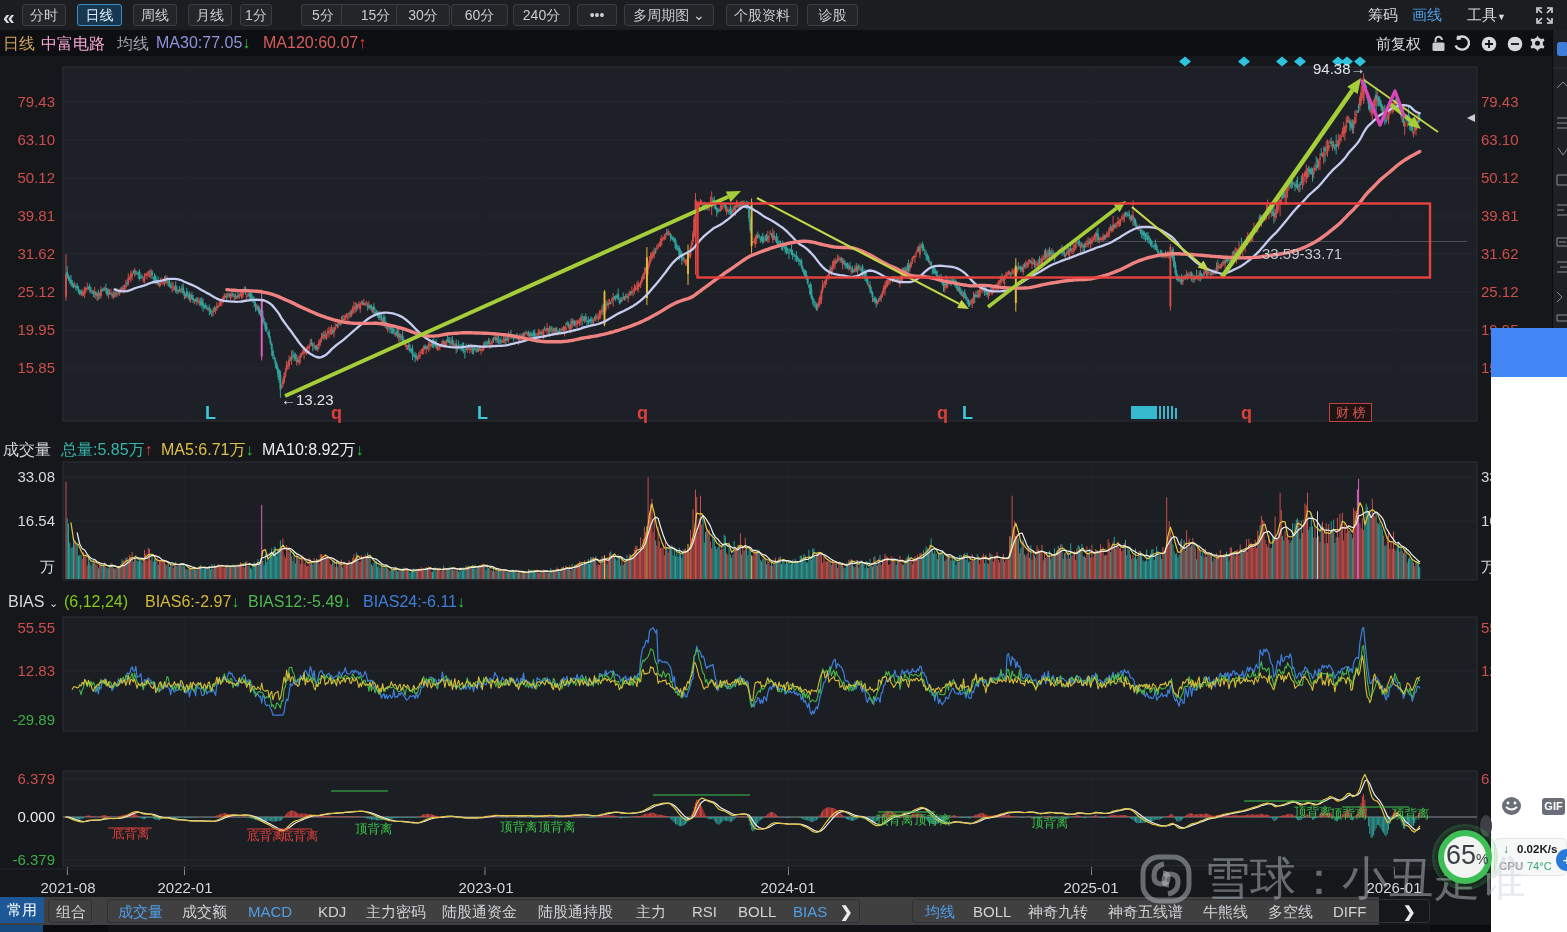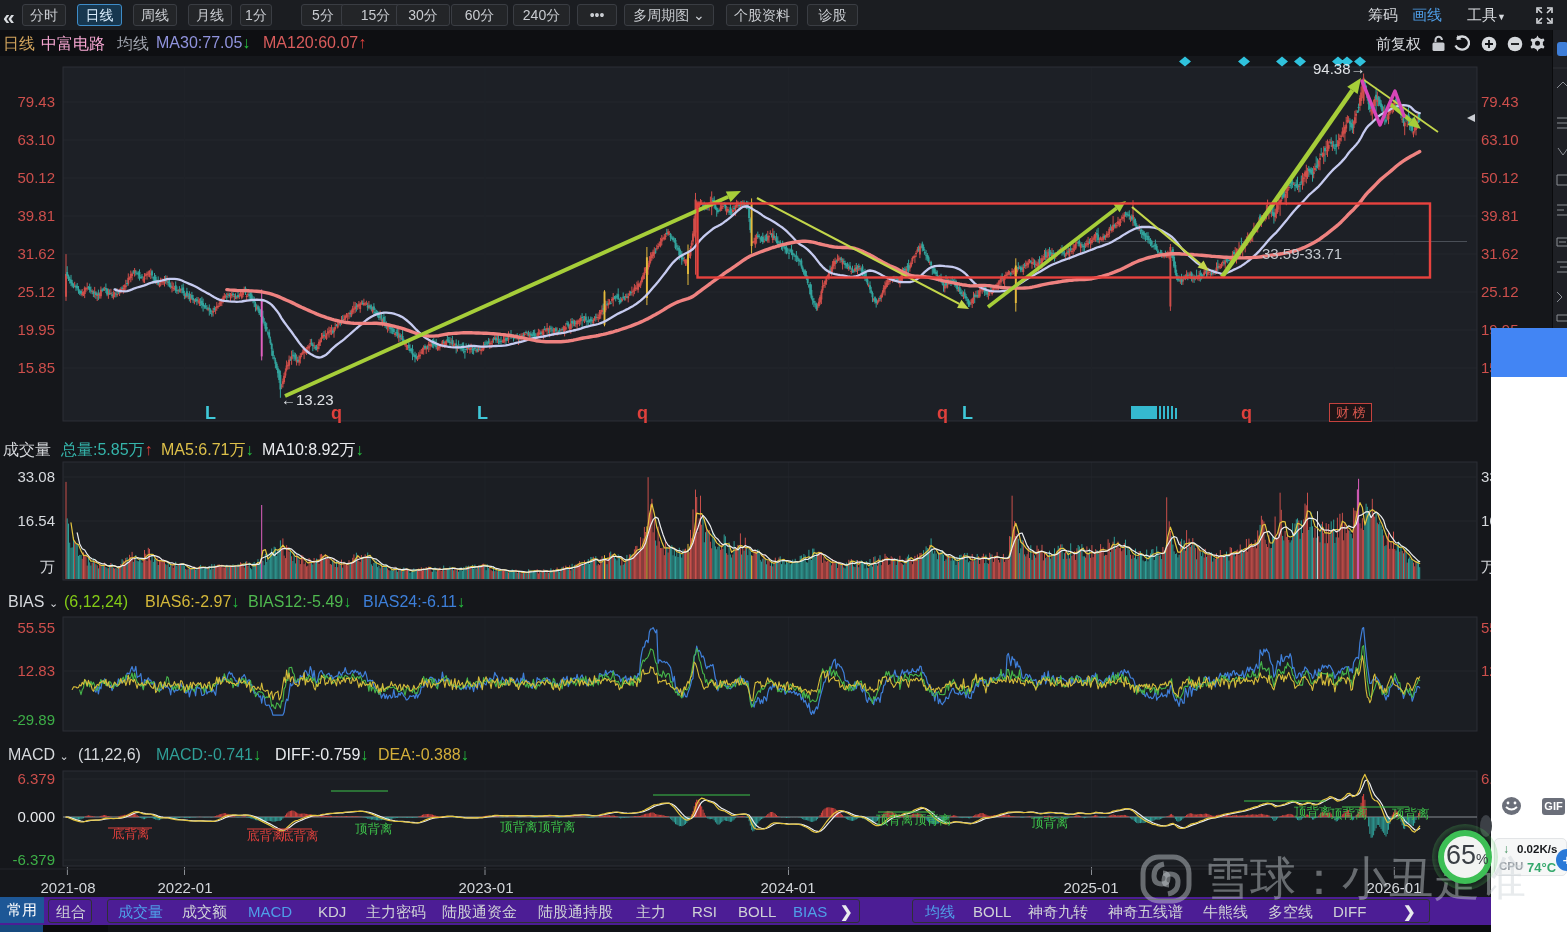--- a/index.html
+++ b/index.html
@@ -7,21 +7,21 @@
 #plotbg{position:absolute;left:63px;top:67px;width:1414px;height:354px;background:#1d2026}
 #plotbg2{position:absolute;left:63px;top:462px;width:1414px;height:118px;background:#1b1e23}
 #plotbg3{position:absolute;left:63px;top:617px;width:1414px;height:114px;background:#1b1e23}
 #plotbg4{position:absolute;left:63px;top:771px;width:1414px;height:95px;background:#1b1e23}
 #toolbar{position:absolute;left:0;top:0;width:1567px;height:30px;background:#1b1d21}
 .tb{position:absolute;top:4px;height:22px;line-height:20px;text-align:center;color:#c9ccd1;
 font-size:14px;border:1px solid #3a3d43;border-radius:3px;background:#232528}
 .tb.sel{border-color:#3e8cc8;background:#17374f;color:#d9ecfc}
 #inforow{position:absolute;left:0;top:30px;width:1567px;height:26px;background:#0e0f12}
 #inforow span{position:absolute;top:4px;font-size:16px}
-#bottombar{position:absolute;left:0;top:897px;width:1567px;height:35px;background:#4c1d95}
+#bottombar{position:absolute;left:0;top:897px;width:1379px;height:35px;background:#404040}
 #bottombar .grp{position:absolute;top:2px;height:24px;border:1px solid #2e3136;border-radius:3px}
 #bottombar span{position:absolute;top:6px;font-size:15px;color:#cfd2d6;white-space:nowrap}
 #bottombar span.b{color:#4f9fe8}
 #strip{position:absolute;left:0;top:925px;width:1567px;height:7px;background:#0b0c0f}
 .arrup{color:#e0403c}.arrdn{color:#26bf3f}
 #sidebar{position:absolute;left:1552px;top:30px;width:15px;height:298px;background:#1e2025;border-left:1px solid #0a0b0d}
 #bluerect{position:absolute;left:1491px;top:328px;width:76px;height:49px;background:#4285f4}
 #whitestrip{position:absolute;left:1491px;top:377px;width:76px;height:555px;background:#fff}
 #watermark{position:absolute;left:1136px;top:840px;width:430px;height:70px;color:rgba(205,210,216,0.45);font-size:46px;white-space:nowrap}
 </style></head><body>
@@ -236,27 +236,20 @@
 <span style="position:absolute;left:161px;top:3px;color:#ddc04a">MA5:6.71万<b class="arrdn" style="font-weight:normal">↓</b></span>
 <span style="position:absolute;left:262px;top:3px;color:#e9ebee">MA10:8.92万<b class="arrdn" style="font-weight:normal">↓</b></span>
 </div>
 <div style="position:absolute;left:0;top:591px;width:1567px;height:25px;font-size:16px">
 <span style="position:absolute;left:8px;top:2px;color:#d6d9dd">BIAS <span style="font-size:11px">⌄</span></span>
 <span style="position:absolute;left:64px;top:2px;color:#84cc16">(6,12,24)</span>
 <span style="position:absolute;left:145px;top:2px;color:#d4b83a">BIAS6:-2.97<b class="arrdn" style="font-weight:normal">↓</b></span>
 <span style="position:absolute;left:248px;top:2px;color:#4fb84f">BIAS12:-5.49<b class="arrdn" style="font-weight:normal">↓</b></span>
 <span style="position:absolute;left:363px;top:2px;color:#3d7fd9">BIAS24:-6.11<b class="arrdn" style="font-weight:normal">↓</b></span>
 </div>
-<div style="position:absolute;left:0;top:744px;width:1567px;height:25px;font-size:16px">
-<span style="position:absolute;left:8px;top:2px;color:#d6d9dd">MACD <span style="font-size:11px">⌄</span></span>
-<span style="position:absolute;left:78px;top:2px;color:#d6d9dd">(11,22,6)</span>
-<span style="position:absolute;left:156px;top:2px;color:#2f9f97">MACD:-0.741<b class="arrdn" style="font-weight:normal">↓</b></span>
-<span style="position:absolute;left:275px;top:2px;color:#e9ebee">DIFF:-0.759<b class="arrdn" style="font-weight:normal">↓</b></span>
-<span style="position:absolute;left:378px;top:2px;color:#d4af3a">DEA:-0.388<b class="arrdn" style="font-weight:normal">↓</b></span>
-</div>
 <div id="bottombar">
 <div style="position:absolute;left:0;top:0;width:44px;height:26px;background:#1d5796;color:#fff;font-size:15px;text-align:center;line-height:26px">常用</div>
 <div class="grp" style="left:48px;width:44px"></div>
 <span style="left:56px">组合</span>
 <div class="grp" style="left:107px;width:753px"></div>
 <span class="b" style="left:118px">成交量</span>
 <span style="left:182px">成交额</span>
 <span class="b" style="left:248px">MACD</span>
 <span style="left:318px">KDJ</span>
 <span style="left:366px">主力密码</span>
@@ -298,21 +291,21 @@
       <path d="M2 6q5.5 5 11 0" stroke="#fff" stroke-width="2" fill="none"></path>
       <circle cx="4" cy="2" r="1.4" fill="#fff"></circle>
       <circle cx="11" cy="2" r="1.4" fill="#fff"></circle>
     </svg>
 <div style="position:absolute;left:1542px;top:798px;width:23px;height:17px;background:#6b6f7a;border-radius:3px;color:#fff;font-size:11px;font-weight:bold;text-align:center;line-height:17px">GIF</div>
 <div id="netbox">
 <div style="position:absolute;left:1494px;top:838px;width:73px;height:38px;background:#f6f7f7;border:1px solid #e3e5e7;border-radius:5px"></div>
 <span style="position:absolute;left:1503px;top:842px;color:#3e8e5a;font-size:12px">↓</span>
 <span style="position:absolute;left:1517px;top:843px;color:#16181b;font-size:11.5px;font-weight:bold">0.02K/s</span>
 <span style="position:absolute;left:1499px;top:860px;color:#9aa0a6;font-size:11.5px;font-weight:bold">CPU</span>
-<span style="position:absolute;left:1527px;top:860px;color:#34a86c;font-size:13px;font-weight:bold">74°C</span>
+<span style="position:absolute;left:1527px;top:860px;color:#34a86c;font-size:11px;font-weight:normal">74°C</span>
 <div style="position:absolute;left:1556px;top:849px;width:22px;height:22px;border-radius:50%;background:#2979d8;color:#fff;font-size:15px;text-align:center;line-height:21px">+</div>
 </div>
 <div id="watermark">
 <svg style="position:absolute;left:4px;top:14px" width="52" height="50" viewBox="0 0 52 50">
 <rect x="3" y="3" width="46" height="44" rx="16" fill="none" stroke="rgba(205,210,216,0.45)" stroke-width="5"></rect>
 <path d="M24 10q-10 2 -10 12q0 8 8 8q6 0 6 -6q0 -5 -5 -5" fill="none" stroke="rgba(205,210,216,0.45)" stroke-width="5"></path>
 <path d="M28 40q10 -2 10 -12q0 -8 -8 -8q-6 0 -6 6q0 5 5 5" fill="none" stroke="rgba(205,210,216,0.45)" stroke-width="5"></path>
 </svg>
 <span style="position:absolute;left:68px;top:8px">雪球：小丑是谁</span>
 </div>

